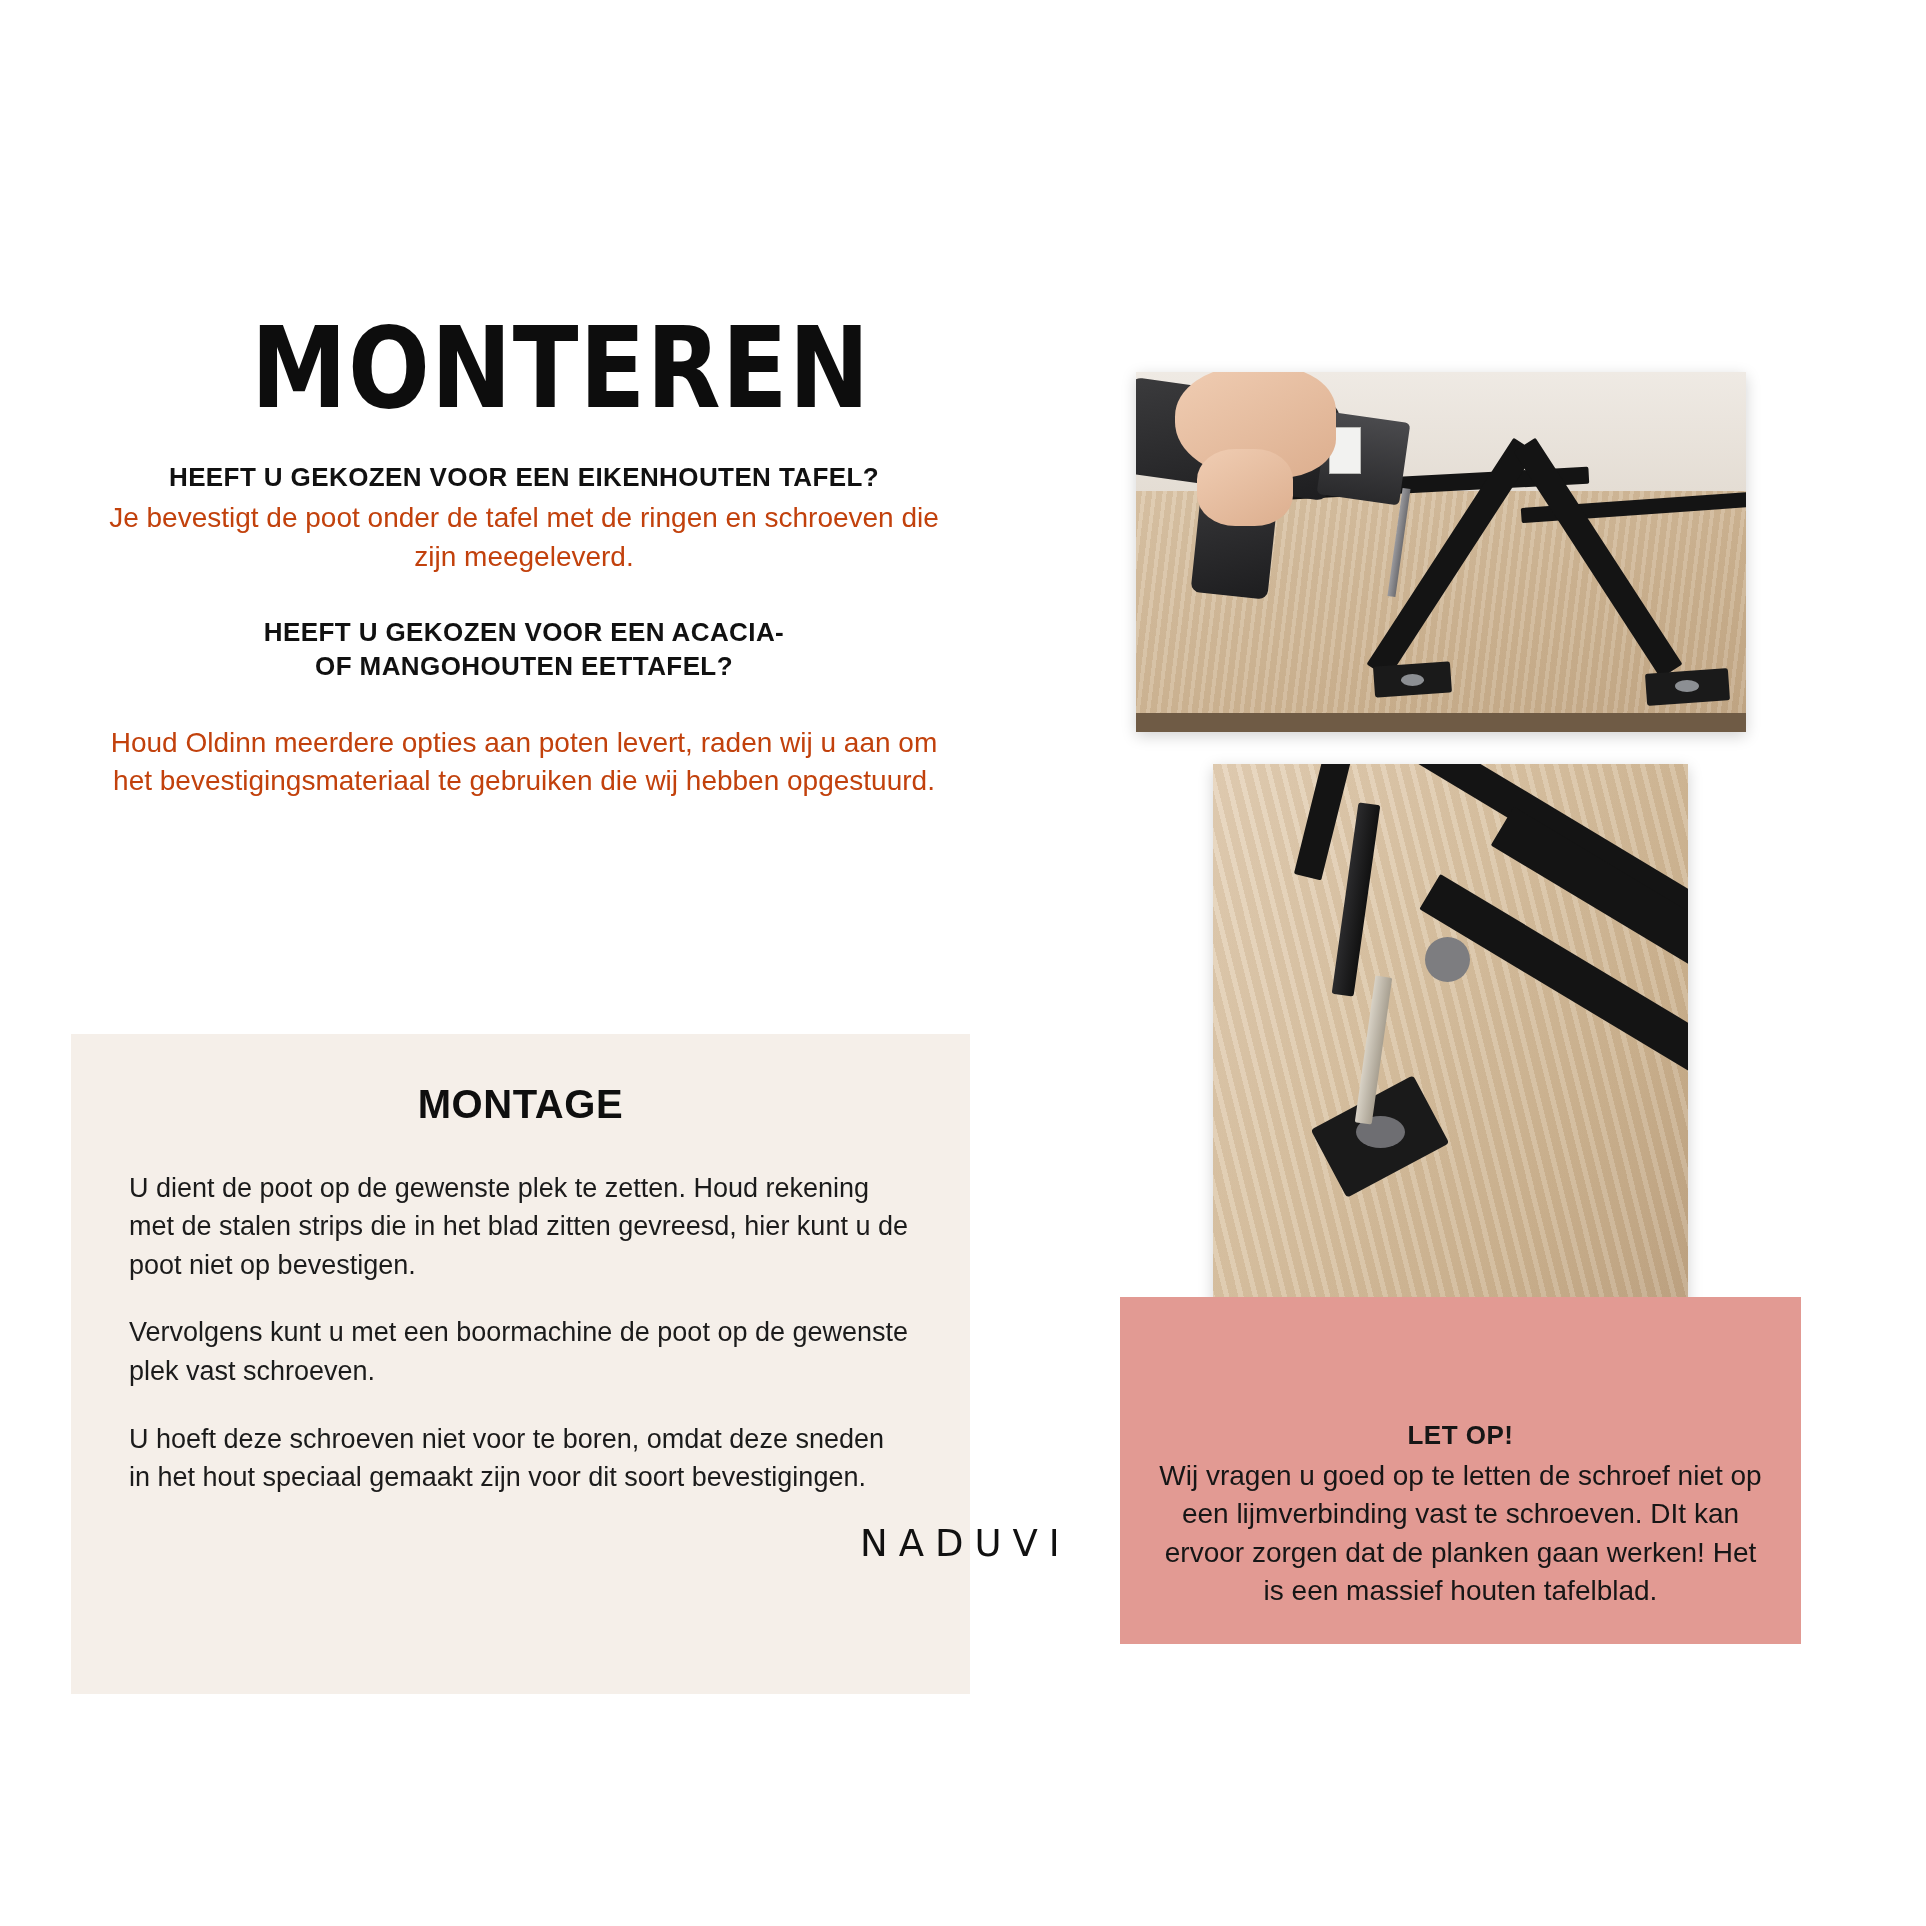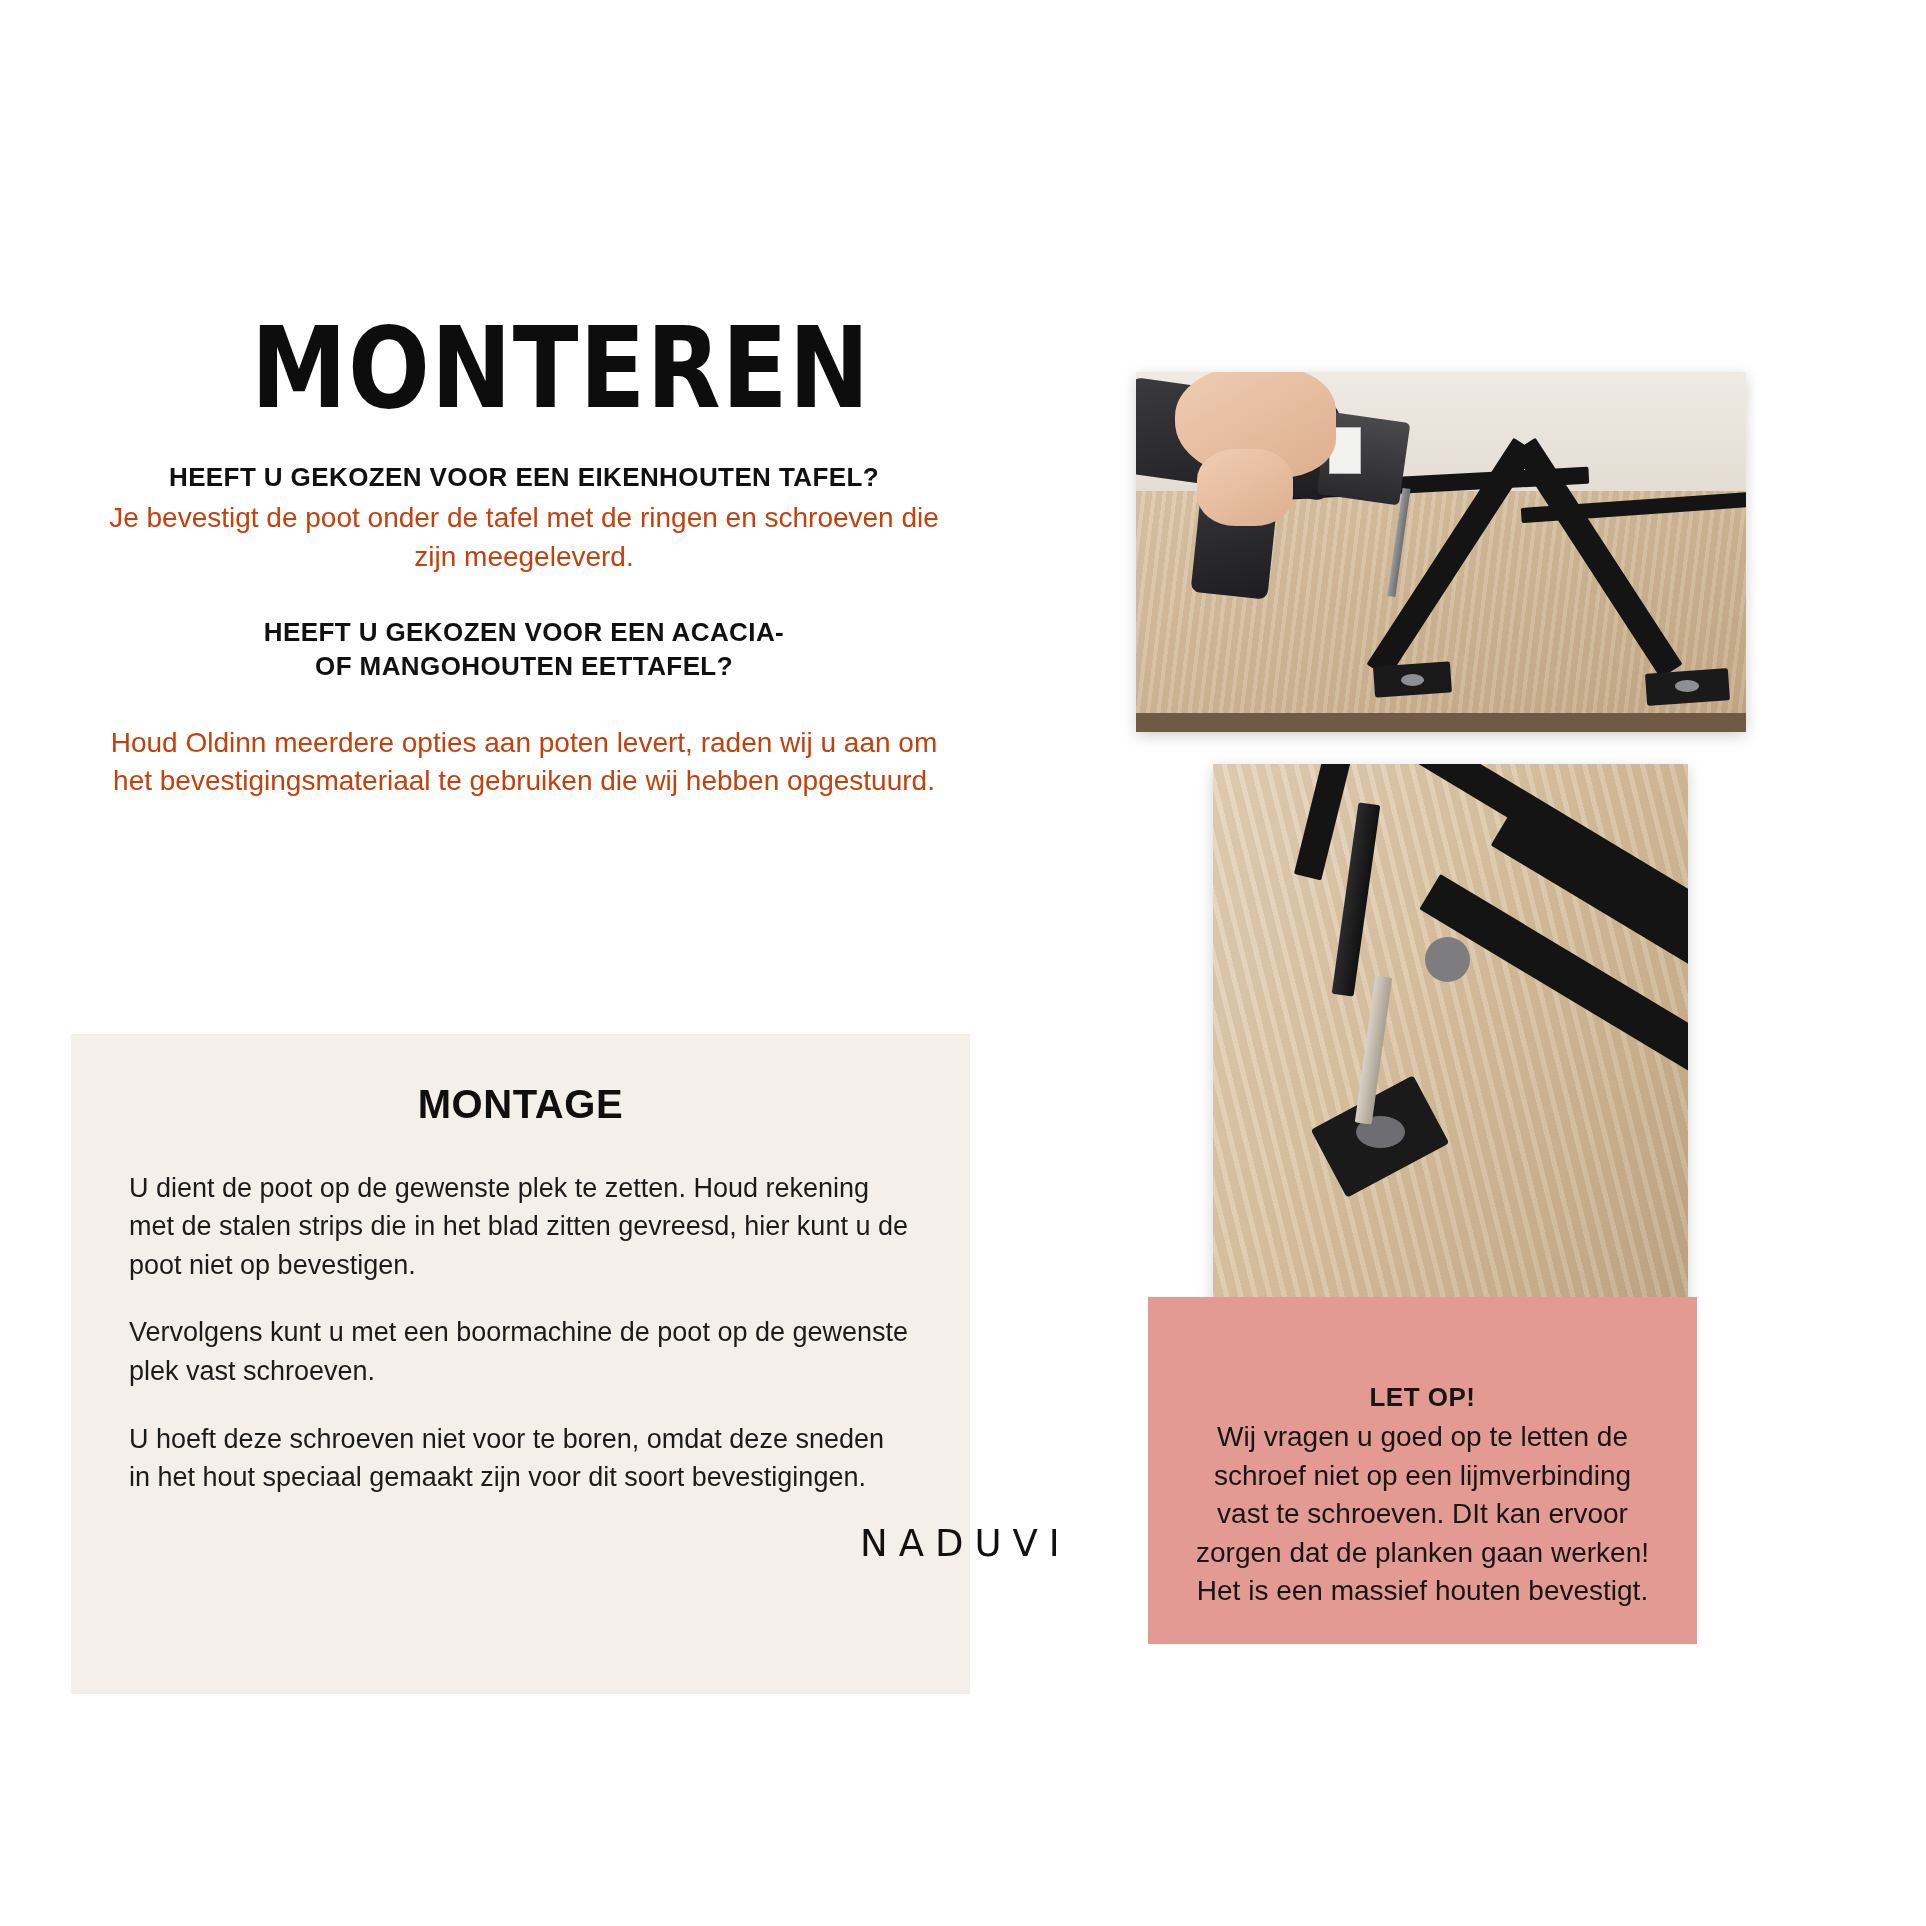--- a/index.html
+++ b/index.html
@@ -204,23 +204,23 @@
   }
   .bit-silver {
     position: absolute;
     background: linear-gradient(90deg,#d8d2c6,#a79f90);
     border-radius: 1.9px;
   }
 
   
   .letop-panel {
     position: absolute;
-    left: 1148px;
+    left: 1120px;
     top: 1297px;
-    width: 549px;
+    width: 681px;
     height: 347px;
     background: #e29a93;
   }
   .letop-title {
     text-align: center;
     font-weight: 700;
     font-size: 26px;
     letter-spacing: 0.5px;
     color: #161616;
     margin: 0;
@@ -312,18 +312,18 @@
     <div class="foot" style="left:109px; top:334px; width:116px; height:77px; transform:rotate(-28deg); border-radius:3.9px;"></div>
     <div class="screwplate" style="left:143px; top:352px; width:49px; height:32px; background:#6e6e72;"></div>
     <div class="bit-silver" style="left:152px; top:212px; width:16.7px; height:148px; transform:rotate(8deg);"></div>
     <div class="leg-pole" style="left:132px; top:39px; width:22px; height:193px; transform:rotate(8deg);"></div>
     <div class="screwplate" style="left:212px; top:173px; width:45px; height:45px; background:#7d7d80;"></div>
   </div>
 
   <div class="letop-panel">
     <div class="letop-inner">
       <p class="letop-title">LET OP!</p>
-      <p class="letop-body">Wij vragen u goed op te letten de schroef niet op een lijmverbinding vast te schroeven. DIt kan ervoor zorgen dat de planken gaan werken! Het is een massief houten bevestigt.</p>
+      <p class="letop-body">Wij vragen u goed op te letten de schroef niet op een lijmverbinding vast te schroeven. DIt kan ervoor zorgen dat de planken gaan werken! Het is een massief houten tafelblad.</p>
     </div>
   </div>
 
 </div>
 
 
 </body></html>

